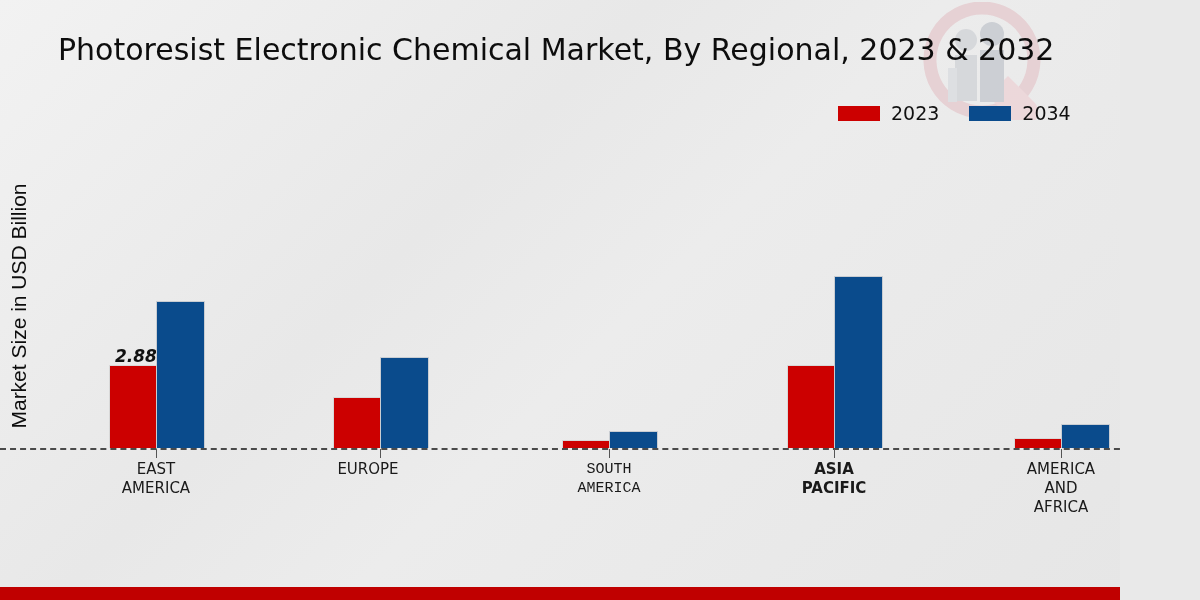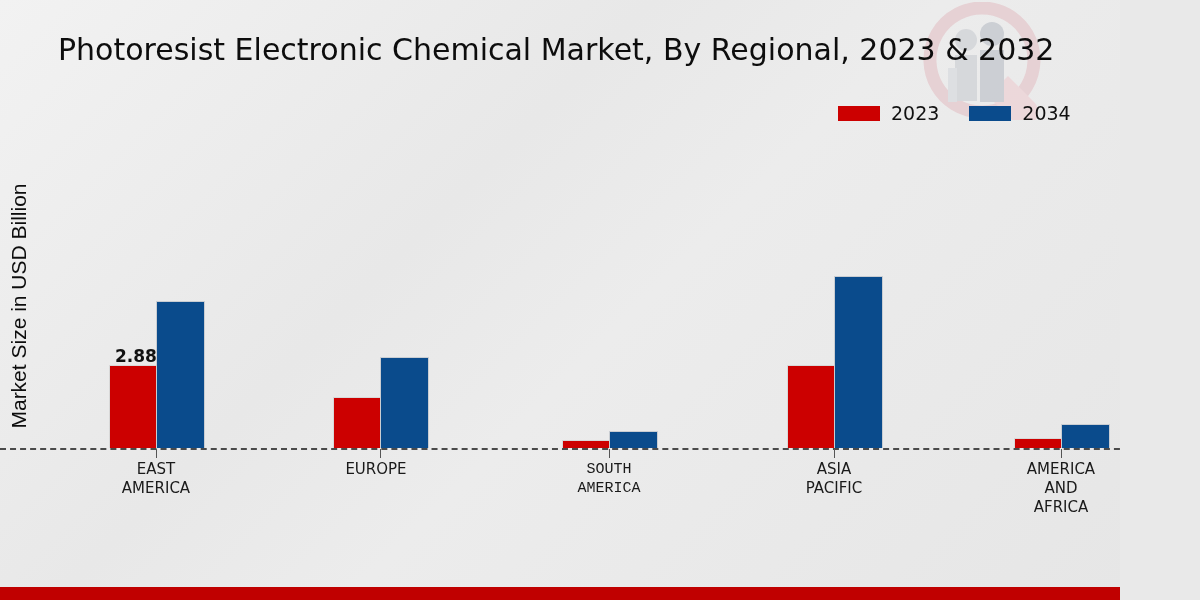--- a/index.html
+++ b/index.html
@@ -116,20 +116,21 @@
   }
   .bar.red   { background: #cc0000; border: 1px solid #d8d8d8; border-bottom: none; }
   .bar.blue  { background: #0a4b8c; border: 1px solid #c9cdd2; border-bottom: none; }
   .bar-value {
     position: absolute;
     font-size: 17px;
     font-weight: bold;
     color: #111;
     white-space: nowrap;
     font-family: "DejaVu Sans", sans-serif;
+    font-style: italic;
   }
   .tick {
     position: absolute;
     top: 449px;
     width: 1px;
     height: 9px;
     background: #555;
   }
   .cat-label {
     position: absolute;
@@ -192,34 +193,34 @@
       <div class="bar-value" style="left: 115px; top: 346px;">2.88</div>
       <div class="bar blue" style="left: 156px; height: 146px; background: rgb(10, 75, 140);"></div>
       <div class="tick" style="left: 156px;"></div>
       <div class="cat-label" style="left: 76px;">
         <div>EAST</div>
         <div>AMERICA</div>
       </div>
       <div class="bar red" style="left: 333px; height: 50px; background: rgb(204, 0, 0);"></div>
       <div class="bar blue" style="left: 380px; height: 90px; background: rgb(10, 75, 140);"></div>
       <div class="tick" style="left: 380px;"></div>
-      <div class="cat-label" style="left: 296px;">
+      <div class="cat-label" style="left: 288px;">
         <div>EUROPE</div>
       </div>
       <div class="bar red" style="left: 562px; height: 7px; background: rgb(204, 0, 0);"></div>
       <div class="bar blue" style="left: 609px; height: 16px; background: rgb(10, 75, 140);"></div>
       <div class="tick" style="left: 609px;"></div>
       <div class="cat-label" style="left: 529px; font-family: Liberation Mono, monospace;">
         <div>SOUTH</div>
         <div>AMERICA</div>
       </div>
       <div class="bar red" style="left: 787px; height: 82px; background: rgb(204, 0, 0);"></div>
       <div class="bar blue" style="left: 834px; height: 171px; background: rgb(10, 75, 140);"></div>
       <div class="tick" style="left: 834px;"></div>
-      <div class="cat-label" style="left: 754px;">
+      <div class="cat-label" style="left: 754px; font-weight: bold;">
         <div>ASIA</div>
         <div>PACIFIC</div>
       </div>
       <div class="bar red" style="left: 1014px; height: 9px; background: rgb(204, 0, 0);"></div>
       <div class="bar blue" style="left: 1061px; height: 23px; background: rgb(10, 75, 140);"></div>
       <div class="tick" style="left: 1061px;"></div>
       <div class="cat-label" style="left: 981px;">
         <div>AMERICA</div>
         <div>AND</div>
         <div>AFRICA</div>

